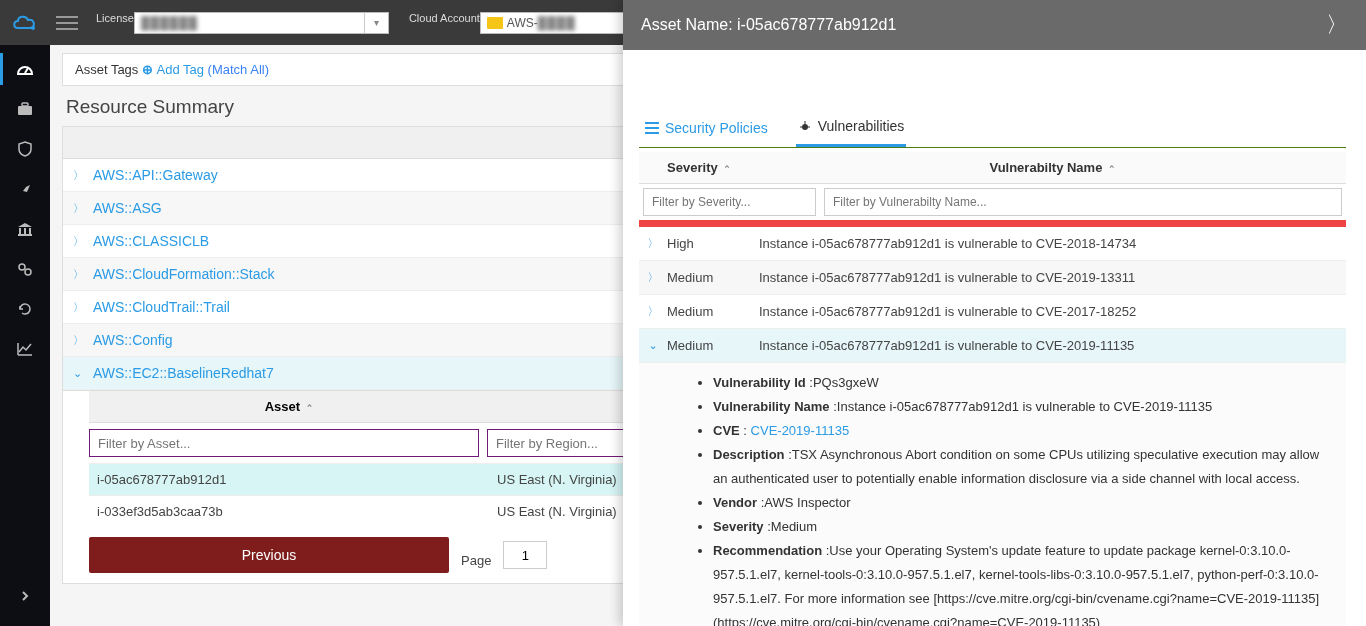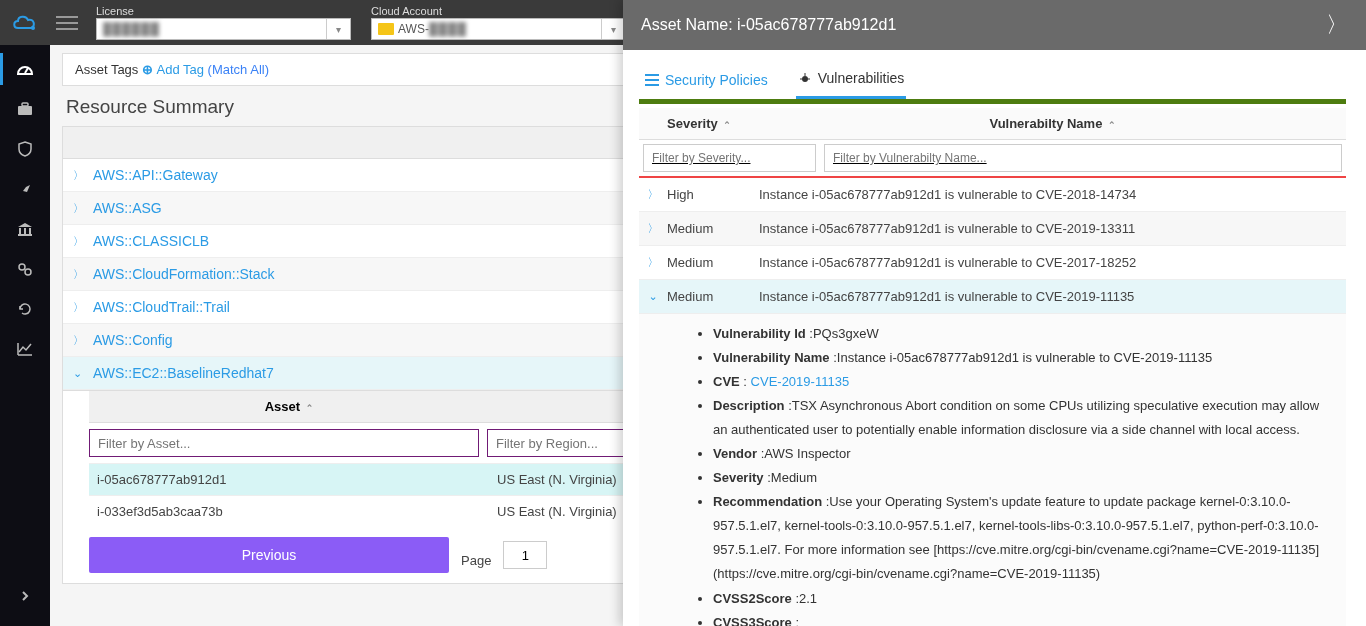--- a/index.html
+++ b/index.html
@@ -4,21 +4,21 @@
 <style>
 * { margin:0; padding:0; box-sizing:border-box; font-family:"Segoe UI",Arial,sans-serif; }
 html,body { width:1366px; height:626px; overflow:hidden; background:#fff; }
 
 
 .topbar { position:absolute; top:0; left:0; right:0; height:45px; background:#3a3a3a; display:flex; align-items:center; z-index:5; }
 .topbar .cloud-logo { width:50px; display:flex; align-items:center; justify-content:center; }
 .topbar .cloud-logo svg path { fill:none; stroke:#2b9be5; stroke-width:2; }
 .topbar .hamburger { width:22px; height:22px; margin:0 6px; cursor:pointer; display:flex; flex-direction:column; justify-content:center; gap:4px; }
 .topbar .hamburger span { display:block; height:2px; background:#999; }
-.topbar .filter-grp { display:flex; flex-direction:column; margin-left:12px; }
+.topbar .filter-grp { display:flex; flex-direction:row; margin-left:12px; }
 .topbar .filter-grp label { color:#ddd; font-size:11px; margin-bottom:1px; }
 .topbar .filter-grp .combo { width:255px; height:22px; background:#fff; border:1px solid #bbb; display:flex; align-items:center; position:relative; font-size:12px; padding:0 26px 0 6px; color:#555; }
 .topbar .filter-grp .combo .combo-icon { width:16px; height:12px; margin-right:4px; display:inline-block; }
 .topbar .filter-grp .combo .chev { position:absolute; right:0; top:0; bottom:0; width:24px; border-left:1px solid #ccc; display:flex; align-items:center; justify-content:center; color:#888; font-size:10px; }
 .topbar .filter-grp .combo .blur { filter:blur(2px); color:#888; letter-spacing:1px; }
 
 
 .sidebar { position:absolute; top:45px; left:0; bottom:0; width:50px; background:#0d0d14; display:flex; flex-direction:column; align-items:center; padding-top:4px; z-index:4; }
 .sidebar .nav-ico { width:50px; height:40px; display:flex; align-items:center; justify-content:center; color:#bbb; font-size:16px; cursor:pointer; }
 .sidebar .nav-ico.active { color:#fff; }
@@ -53,44 +53,44 @@
 .asset-sub .ahdr .acell.c1 { flex:0 0 400px; }
 .asset-sub .afilter-row { display:flex; gap:8px; padding:6px 0; }
 .asset-sub .afilter-row input { flex:0 0 390px; height:28px; border:1px solid #701a75; padding:0 8px; font-size:13px; color:#555; }
 .asset-sub .afilter-row input.small { flex:0 0 130px; }
 .asset-sub .arow { display:flex; padding:8px 0; border-top:1px solid #eee; font-size:13px; color:#444; }
 .asset-sub .arow.sel { background:#d7f5f5; }
 .asset-sub .arow .acell { padding:0 8px; }
 .asset-sub .arow .acell.c1 { flex:0 0 400px; }
 .asset-sub .arow .acell.c2 { flex:0 0 140px; }
 .asset-sub .pager { display:flex; align-items:center; padding:10px 0; gap:12px; }
-.asset-sub .pager .btn { flex:0 0 360px; height:36px; background:#8b5cf6; color:#fff; display:flex; align-items:center; justify-content:center; font-size:14px; border-radius:2px; }
+.asset-sub .pager .btn { flex:0 0 360px; height:36px; background:#7f1d1d; color:#fff; display:flex; align-items:center; justify-content:center; font-size:14px; border-radius:2px; }
 .asset-sub .pager .pg-lbl { font-size:13px; color:#444;margin-top:10px; }
 .asset-sub .pager input { width:44px; height:28px; border:1px solid #ccc; text-align:center; font-size:13px; }
 
 
 .slide-panel { position:absolute; top:0; right:0; bottom:0; width:743px; background:#fff; box-shadow:-4px 0 10px rgba(0,0,0,.18); z-index:10; display:flex; flex-direction:column; }
 .slide-panel .ph { background:#6a6a6a; color:#fff; padding:10px 18px; display:flex; align-items:center; justify-content:space-between; font-size:16px; }
 .slide-panel .ph .chev-r { color:#fff; font-size:22px; cursor:pointer; }
 .slide-panel .pbody { flex:1; overflow-y:auto; padding:14px 20px 20px 16px; position:relative; }
 .slide-panel .pbody::-webkit-scrollbar { width:16px; }
 .slide-panel .pbody::-webkit-scrollbar-track { background:#f0f0f0; }
 .slide-panel .pbody::-webkit-scrollbar-thumb { background:#c5c5c5; }
 
-.tabnav { display:flex; gap:26px; border-bottom:5px solid #4d7c0f; margin-bottom:4px; padding-left:4px; }
+.tabnav { display:flex; gap:26px; border-bottom:1px solid #4d7c0f; margin-bottom:4px; padding-left:4px;margin-top:48px; }
 .tabnav .tab { padding:6px 2px 10px 2px; font-size:14px; cursor:pointer; color:#555; display:flex; align-items:center; gap:6px; }
 .tabnav .tab.inactive { color:#2b9be5; }
 .tabnav .tab.active { color:#333; border-bottom:3px solid #2b9be5; font-weight:500; }
 
 .vuln-tbl { width:100%; }
 .vuln-tbl .vhdr { display:flex; border-bottom:1px solid #ddd; background:#fafafa; }
 .vuln-tbl .vhdr .vcell { padding:8px 0; font-size:13px; font-weight:600; text-align:center; color:#333; }
 .vuln-tbl .vcell.sev { flex:0 0 120px; }
 .vuln-tbl .vcell.name { flex:1; }
-.vuln-tbl .vfilt { display:flex; border-bottom:2px solid #ef4444;text-decoration:underline; }
+.vuln-tbl .vfilt { display:flex; border-bottom:7px solid #ef4444; }
 .vuln-tbl .vfilt input { height:28px; border:1px solid #ccc; margin:4px 4px; padding:0 8px; font-size:12px; color:#666; }
 .vuln-tbl .vfilt input.sev { flex:0 0 104px; }
 .vuln-tbl .vfilt input.name { flex:1; }
 .vuln-tbl .vrow { display:flex; align-items:center; border-bottom:1px solid #eee; padding:9px 4px 9px 0; font-size:13px; color:#444; }
 .vuln-tbl .vrow:nth-child(even) { background:#f7f7f7; }
 .vuln-tbl .vrow.exp { background:#e6f6f9; }
 .vuln-tbl .vrow .chev { width:28px; color:#2b9be5; cursor:pointer; text-align:center; font-size:11px; }
 .vuln-tbl .vrow .sev { flex:0 0 92px; }
 .vuln-tbl .vrow .name { flex:1; }
 

